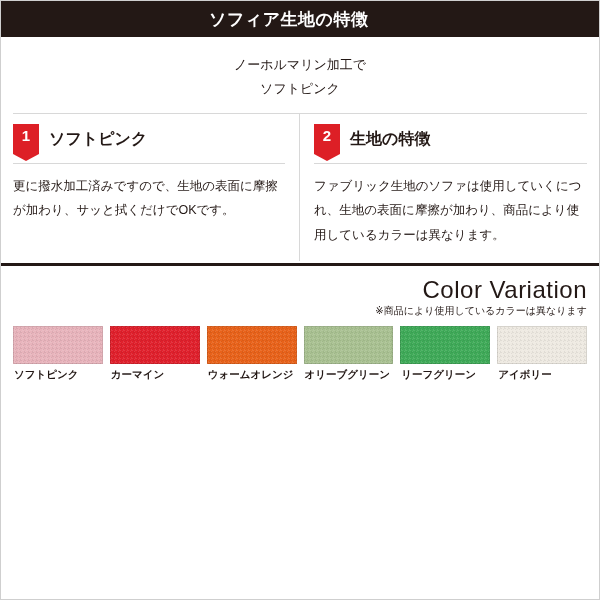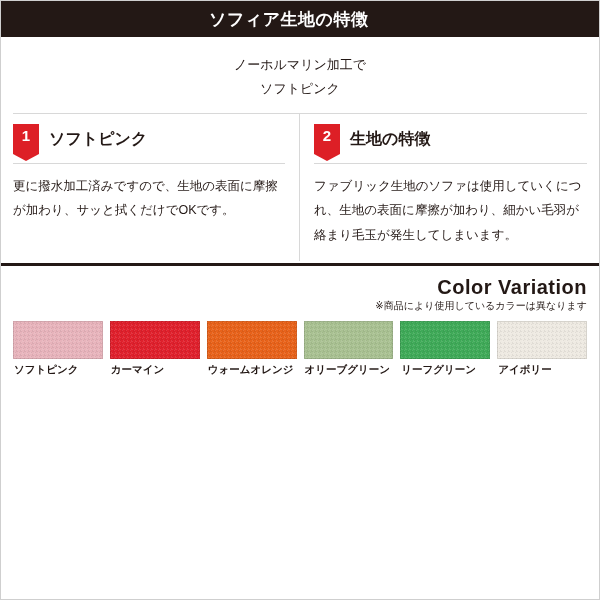--- a/index.html
+++ b/index.html
@@ -114,22 +114,22 @@
   
   .cv-wrap {
     border-top: 3px solid #231815;
     margin-top: 2px;
     padding: 10px 12px 0 12px;
   }
   .cv-head {
     text-align: right;
   }
   .cv-title {
-    font-size: 20px;
-    font-weight: bold;
+    font-size: 24px;
+    font-weight: normal;
     letter-spacing: 0.5px;
     color: #231815;
   }
   .cv-note {
     font-size: 10px;
     color: #231815;
     margin-top: 0;
   }
   .swatch-grid {
     display: grid;
@@ -183,21 +183,21 @@
         <p>更に撥水加工済みですので、生地の表面に摩擦が加わり、サッと拭くだけでOKです。</p>
       </div>
     </div>
 
     <div class="col right">
       <div class="sec-head">
         <div class="num-badge">2</div>
         <div class="sec-title">生地の特徴</div>
       </div>
       <div class="body-text">
-        <p>ファブリック生地のソファは使用していくにつれ、生地の表面に摩擦が加わり、細かい毛羽が絡まり毛玉が発生してしまいます。</p>
+        <p>ファブリック生地のソファは使用していくにつれ、生地の表面に摩擦が加わり、商品により使用しているカラーは異なります。</p>
       </div>
     </div>
 
   </div>
 
   <div class="cv-wrap">
     <div class="cv-head">
       <div class="cv-title">Color Variation</div>
       <div class="cv-note">※商品により使用しているカラーは異なります</div>
     </div>

